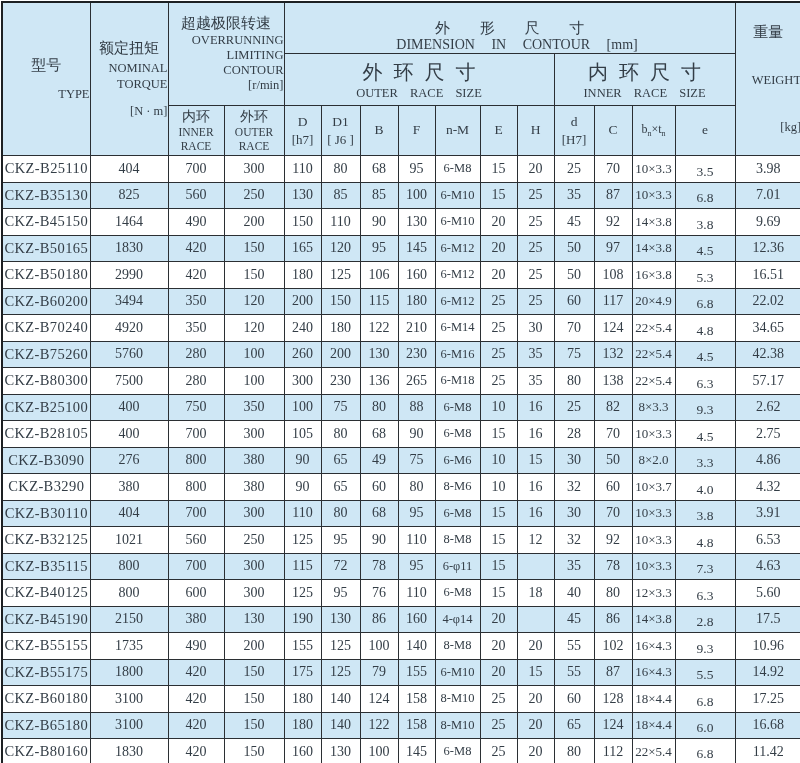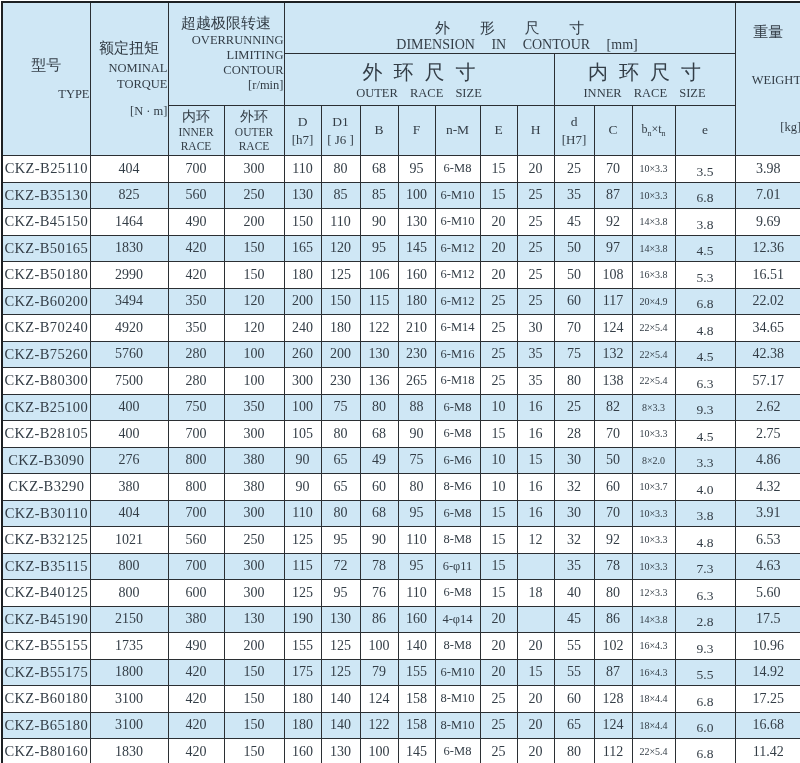--- a/index.html
+++ b/index.html
@@ -22,21 +22,21 @@
     vertical-align: middle;
     overflow: hidden;
     padding: 0;
   }
   thead th { background: #cfe7f5; font-weight: normal; }
   tbody tr:nth-child(even) td { background: #cfe7f5; }
   tbody tr:nth-child(odd) td { background: #ffffff; }
   tbody td { font-size: 14px; height: 26.5px; }
   tbody td:nth-child(1) { font-size: 14.5px; letter-spacing: 0.4px; }
   tbody td:nth-child(9) { font-size: 12.5px; }
-  tbody td:nth-child(14) { font-size: 10px; }
+  tbody td:nth-child(14) { font-size: 13px; }
   tbody td:nth-child(15) { vertical-align: bottom; padding-bottom: 2px; font-size: 13.5px; }
   .zh { font-size: 14px; line-height: 1.3; }
   .zh-big { font-size: 15px; line-height: 1.35; }
   .en { font-size: 12.5px; line-height: 1.25; text-align: right; }
   .en-sm { font-size: 11.5px; line-height: 1.2; }
   .gap-top { margin-top: 12px; }
   .gap-top-sm { margin-top: 3px; }
   .dim-zh { font-size: 15px; word-spacing: 26px; line-height: 1.2; margin-top: 16px; }
   .dim-en { font-size: 14px; word-spacing: 13px; margin-left: 15px; }
   .size-zh { font-size: 20px; word-spacing: 6px; }

